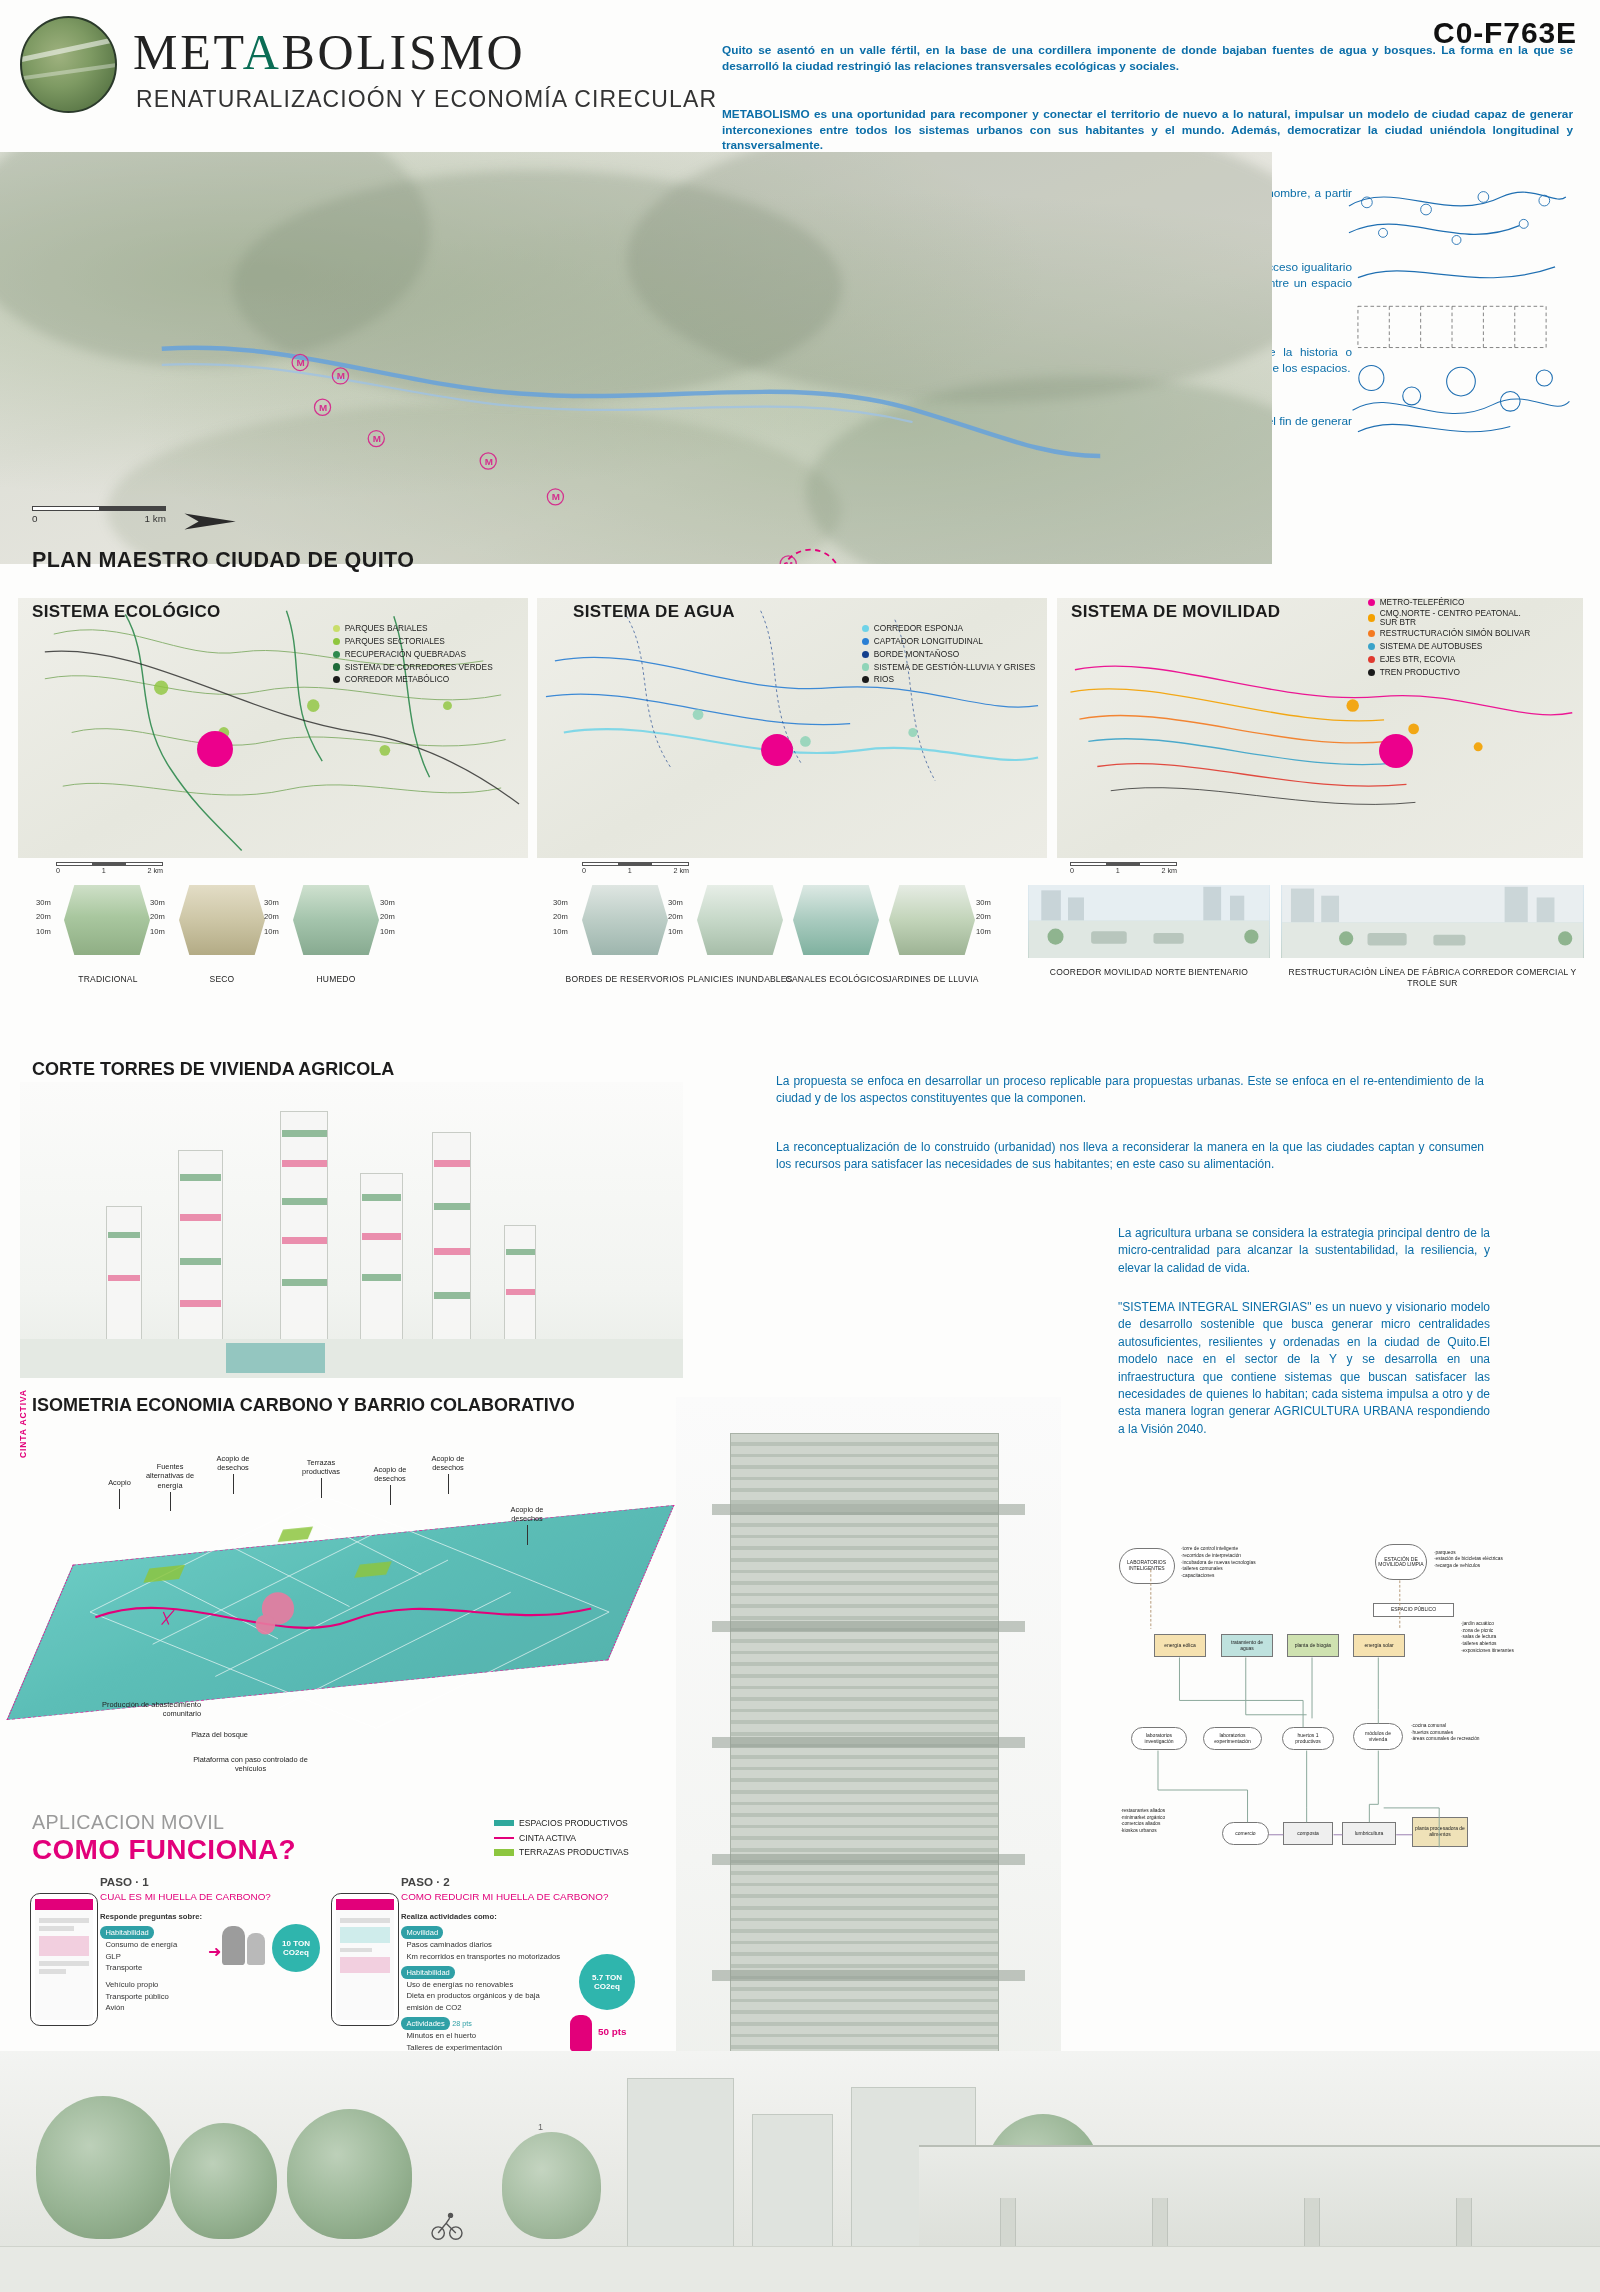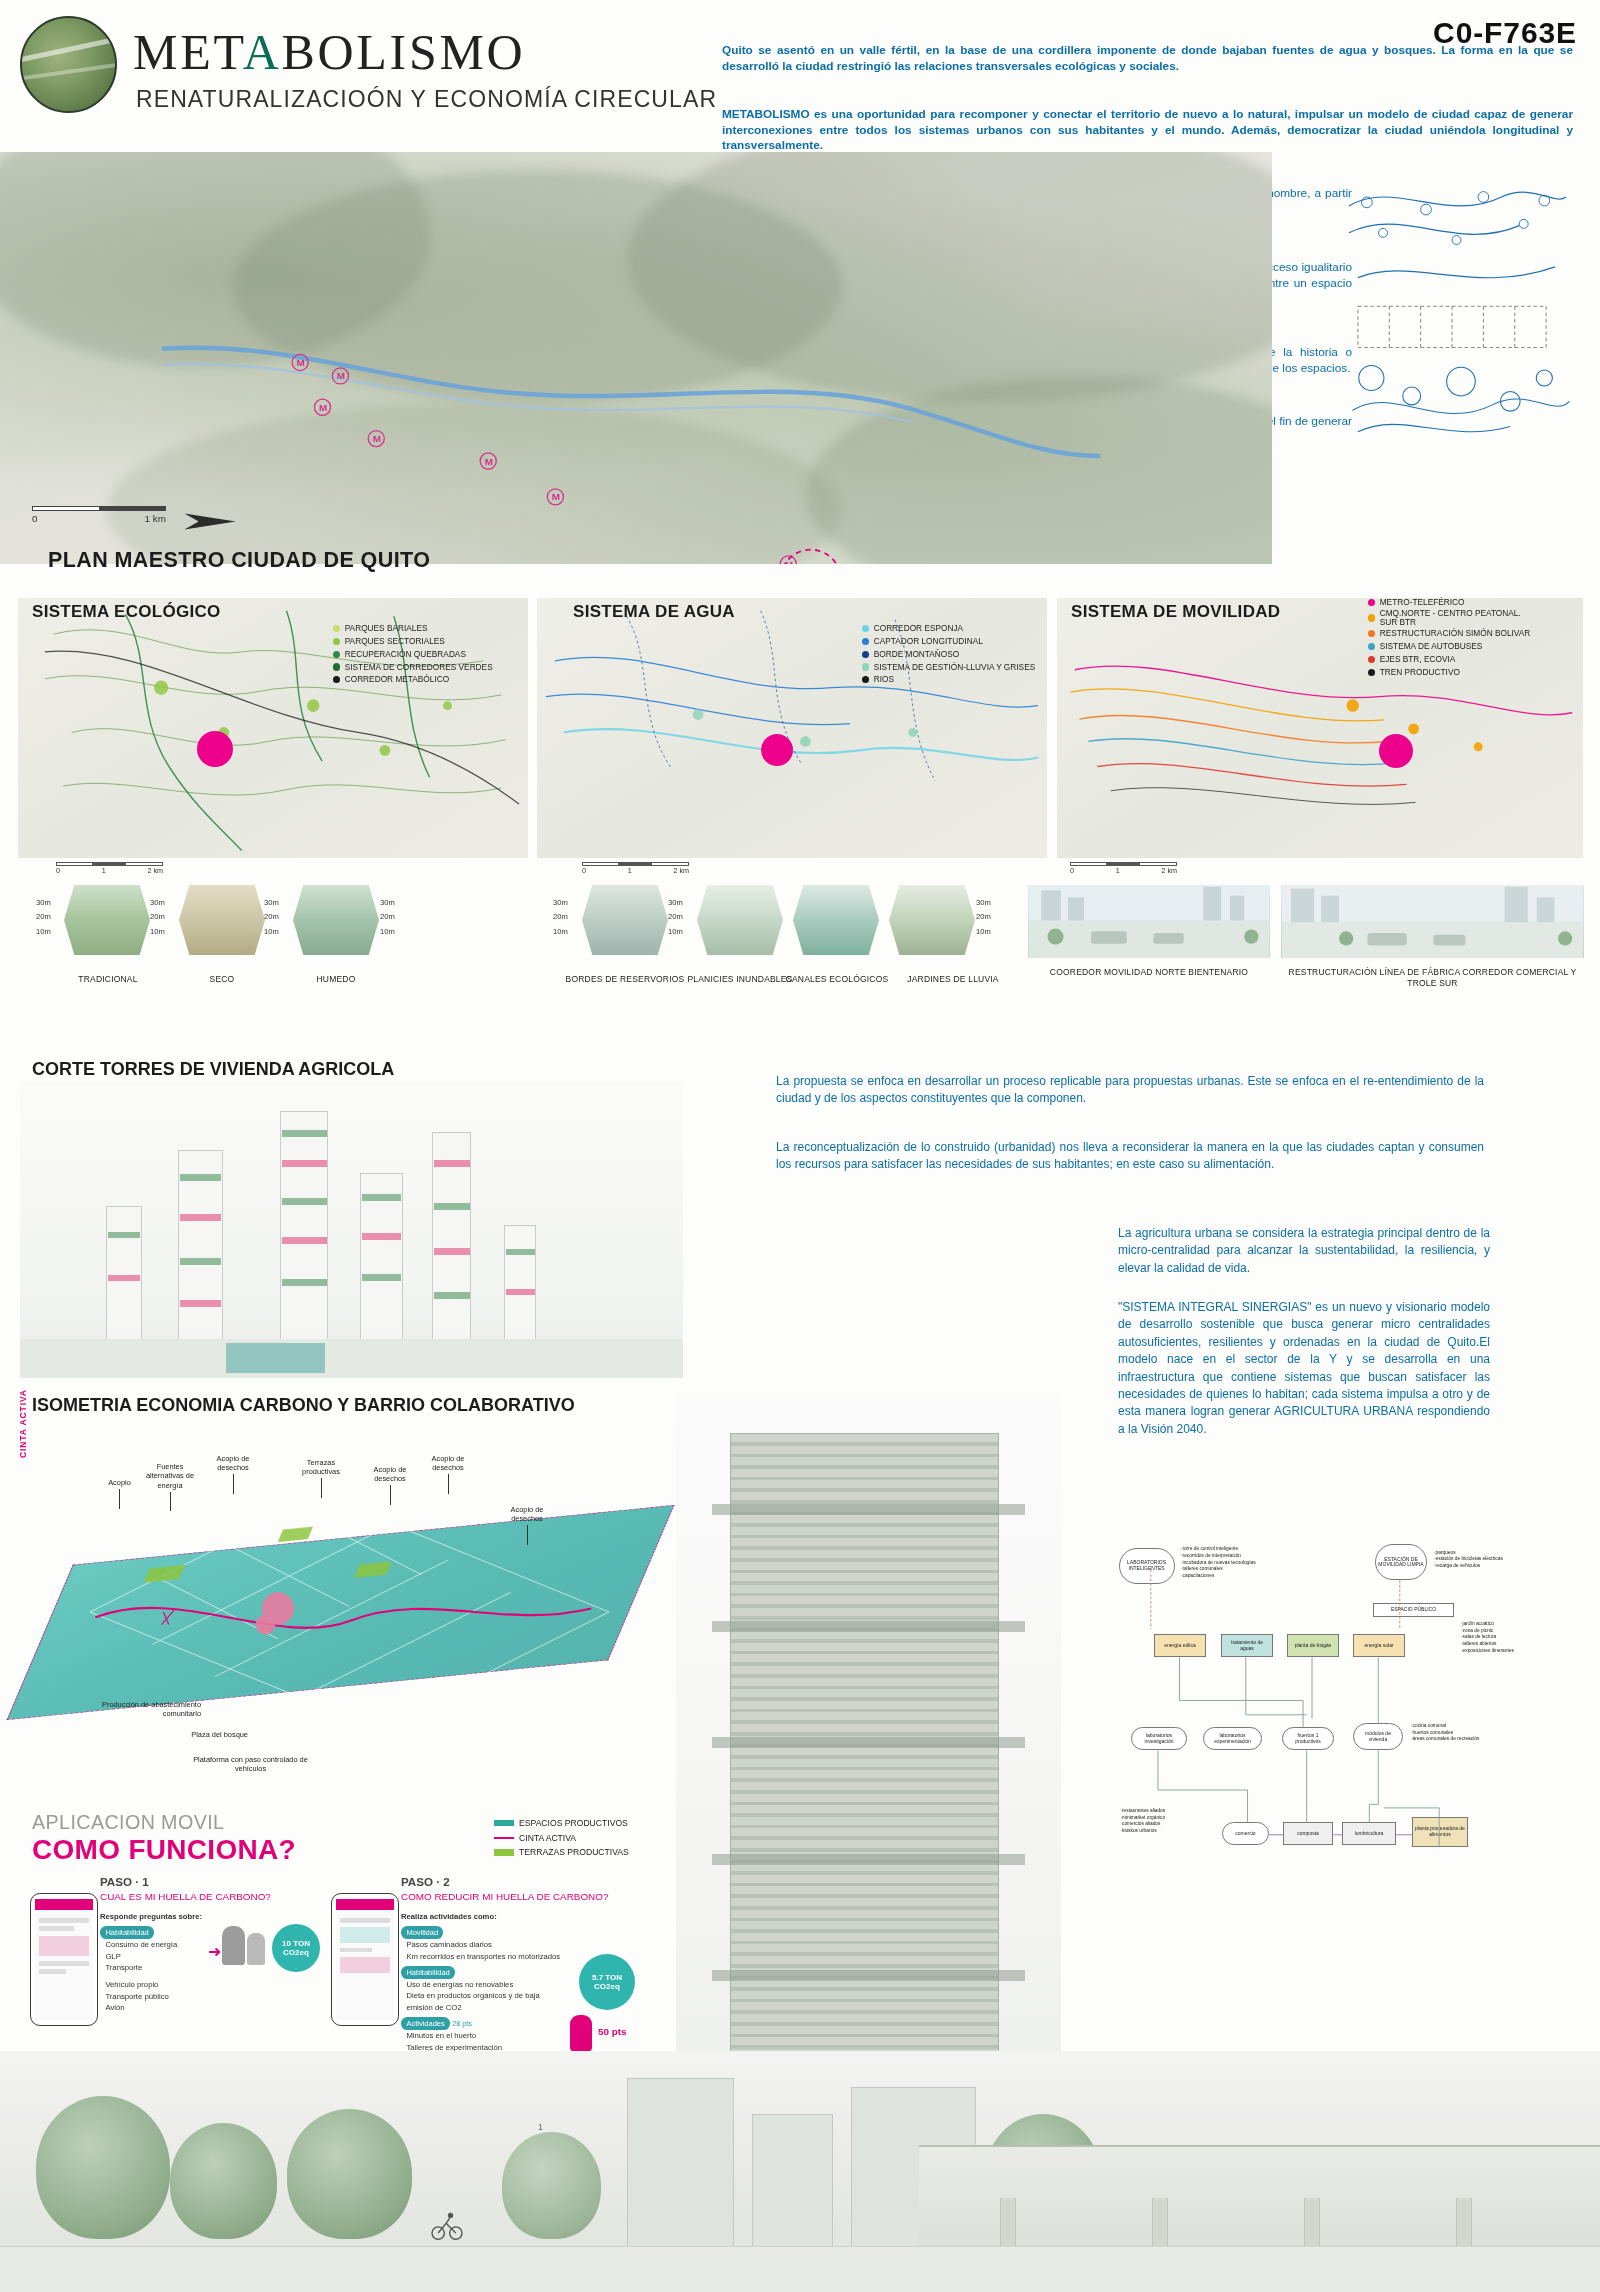--- a/index.html
+++ b/index.html
@@ -44,21 +44,21 @@
       radial-gradient(ellipse at 20% 30%, rgba(150,170,130,.55) 0%, rgba(150,170,130,0) 55%),
       radial-gradient(ellipse at 70% 65%, rgba(140,165,125,.45) 0%, rgba(140,165,125,0) 60%),
       linear-gradient(160deg,#e9e9e4 0%, #dfe0d8 35%, #e8e7e0 65%, #dcddd4 100%);
       overflow:hidden;
   }
   #master-map .ridge{ position:absolute; background:rgba(120,135,110,.25); border-radius:50%; filter:blur(5.4px); }
   #river { position:absolute; left:161px; top:170px; width:940px; height:143px; }
   #scalebar { position:absolute; left:32px; top:506px; width:134px; font-size:9.9px; color:#333; }
   #scalebar .bar{ height:5.4px; border:0.9px solid #444; background:linear-gradient(90deg,#fff 0 50%,#444 50% 100%); }
   #scalebar .lbl{ display:flex; justify-content:space-between; margin-top:1.8px;}
-  #master-title { position:absolute; left:32px; top:548px; font-size:21.5px; font-weight:bold; letter-spacing:0.4px; color:#1c1c1c;margin-left:16px; }
+  #master-title { position:absolute; left:32px; top:548px; font-size:21.5px; font-weight:bold; letter-spacing:0.4px; color:#1c1c1c; }
   #north-arrow { position:absolute; left:184px; top:510px; width:54px; height:23px; }
 
   #diagram-top-right { position:absolute; right:27px; top:170px; width:233px; height:278px; }
 
   
   .sysmap { position:absolute; top:598px; height:260px; overflow:hidden;
      background:linear-gradient(150deg,#efefe9 0%, #e6e7de 50%, #ecece5 100%); }
   #sys-eco  { left:18px;  width:510px; }
   #sys-agua { left:537px; width:510px; }
   #sys-mov  { left:1057px;width:526px; }
@@ -497,21 +497,21 @@
     </div>
   <div class="axis-lbl" style="left:976px;top:896px;">
     <div>30m</div>
     <div>20m</div>
     <div>10m</div>
   </div>
 
   <div class="thumb-cap" style="left:564px;top:974px;width:122px;">BORDES DE RESERVORIOS</div>
   <div class="thumb-cap" style="left:679px;top:974px;width:122px;">PLANICIES INUNDABLES</div>
   <div class="thumb-cap" style="left:776px;top:974px;width:122px;">CANALES ECOLÓGICOS</div>
-  <div class="thumb-cap" style="left:872px;top:974px;width:122px;margin-left:20px;">JARDINES DE LLUVIA</div>
+  <div class="thumb-cap" style="left:872px;top:974px;width:122px;">JARDINES DE LLUVIA</div>
 
   <div class="wide-render" style="left:1028px;width:242px;">
     <svg viewBox="0 0 270 82" style="width:100%;height:100%">
       <rect x="0" y="0" width="270" height="40" fill="#e6eef2"></rect>
       <g fill="#c8d4d8">
           <rect x="14" y="6" width="22" height="34"></rect>
           <rect x="44" y="14" width="18" height="26"></rect>
       <rect x="196" y="2" width="20" height="38"></rect>
           <rect x="226" y="12" width="16" height="28"></rect>
         </g>

